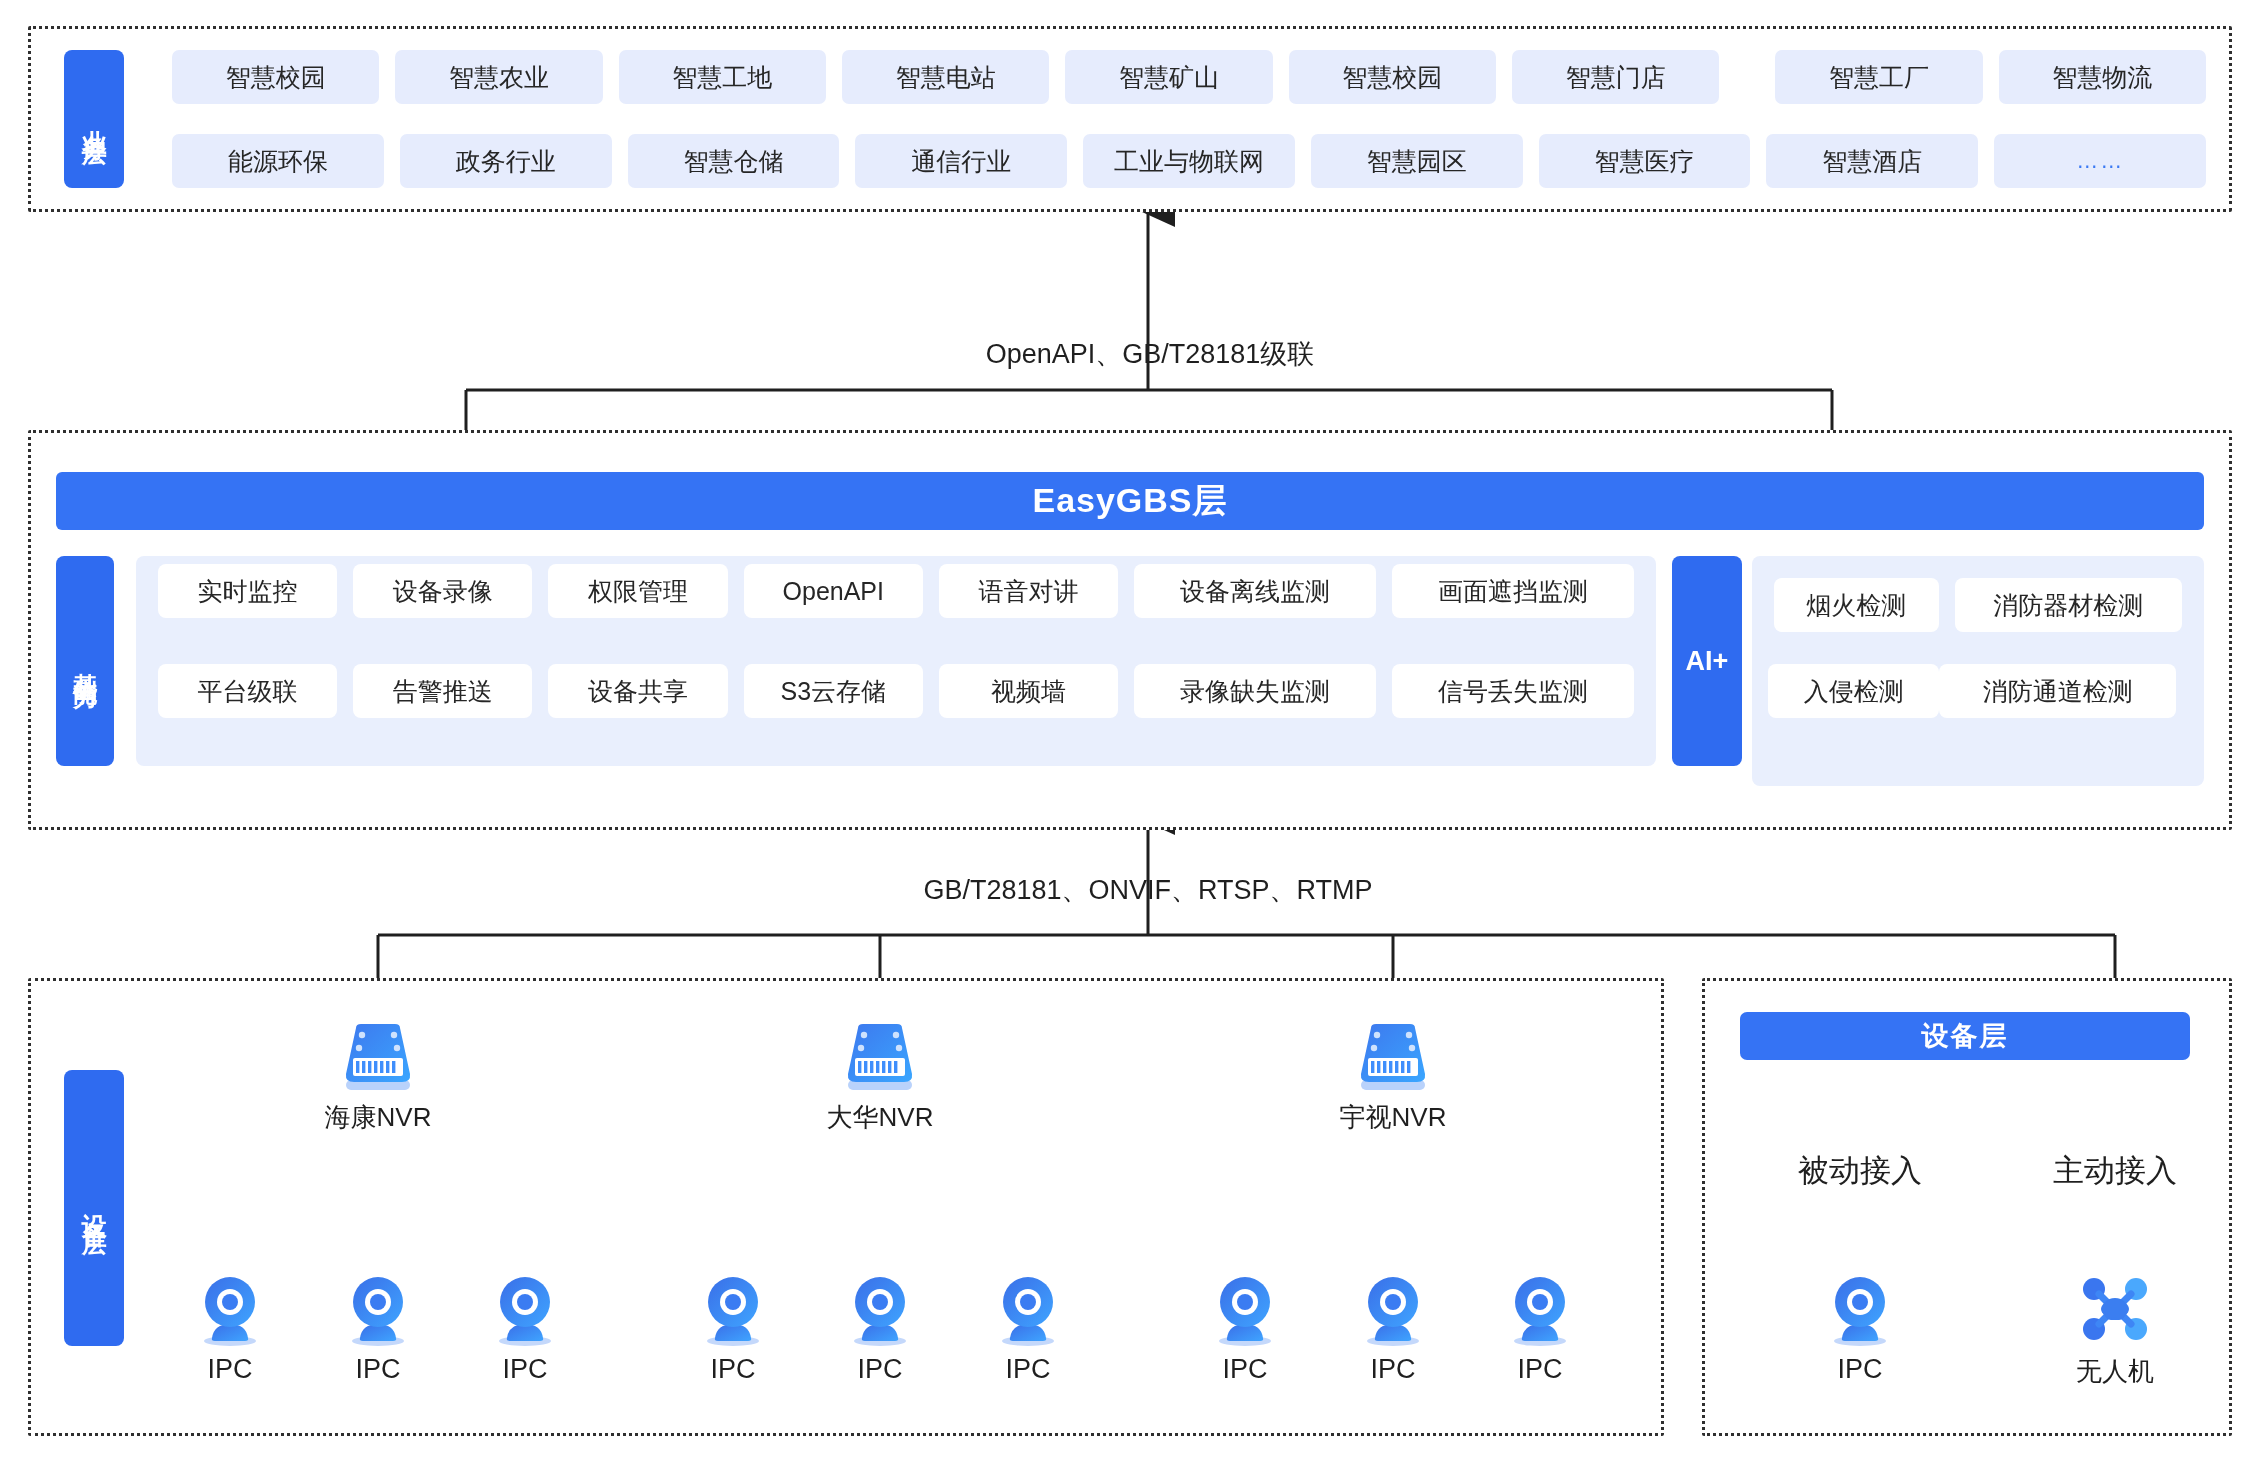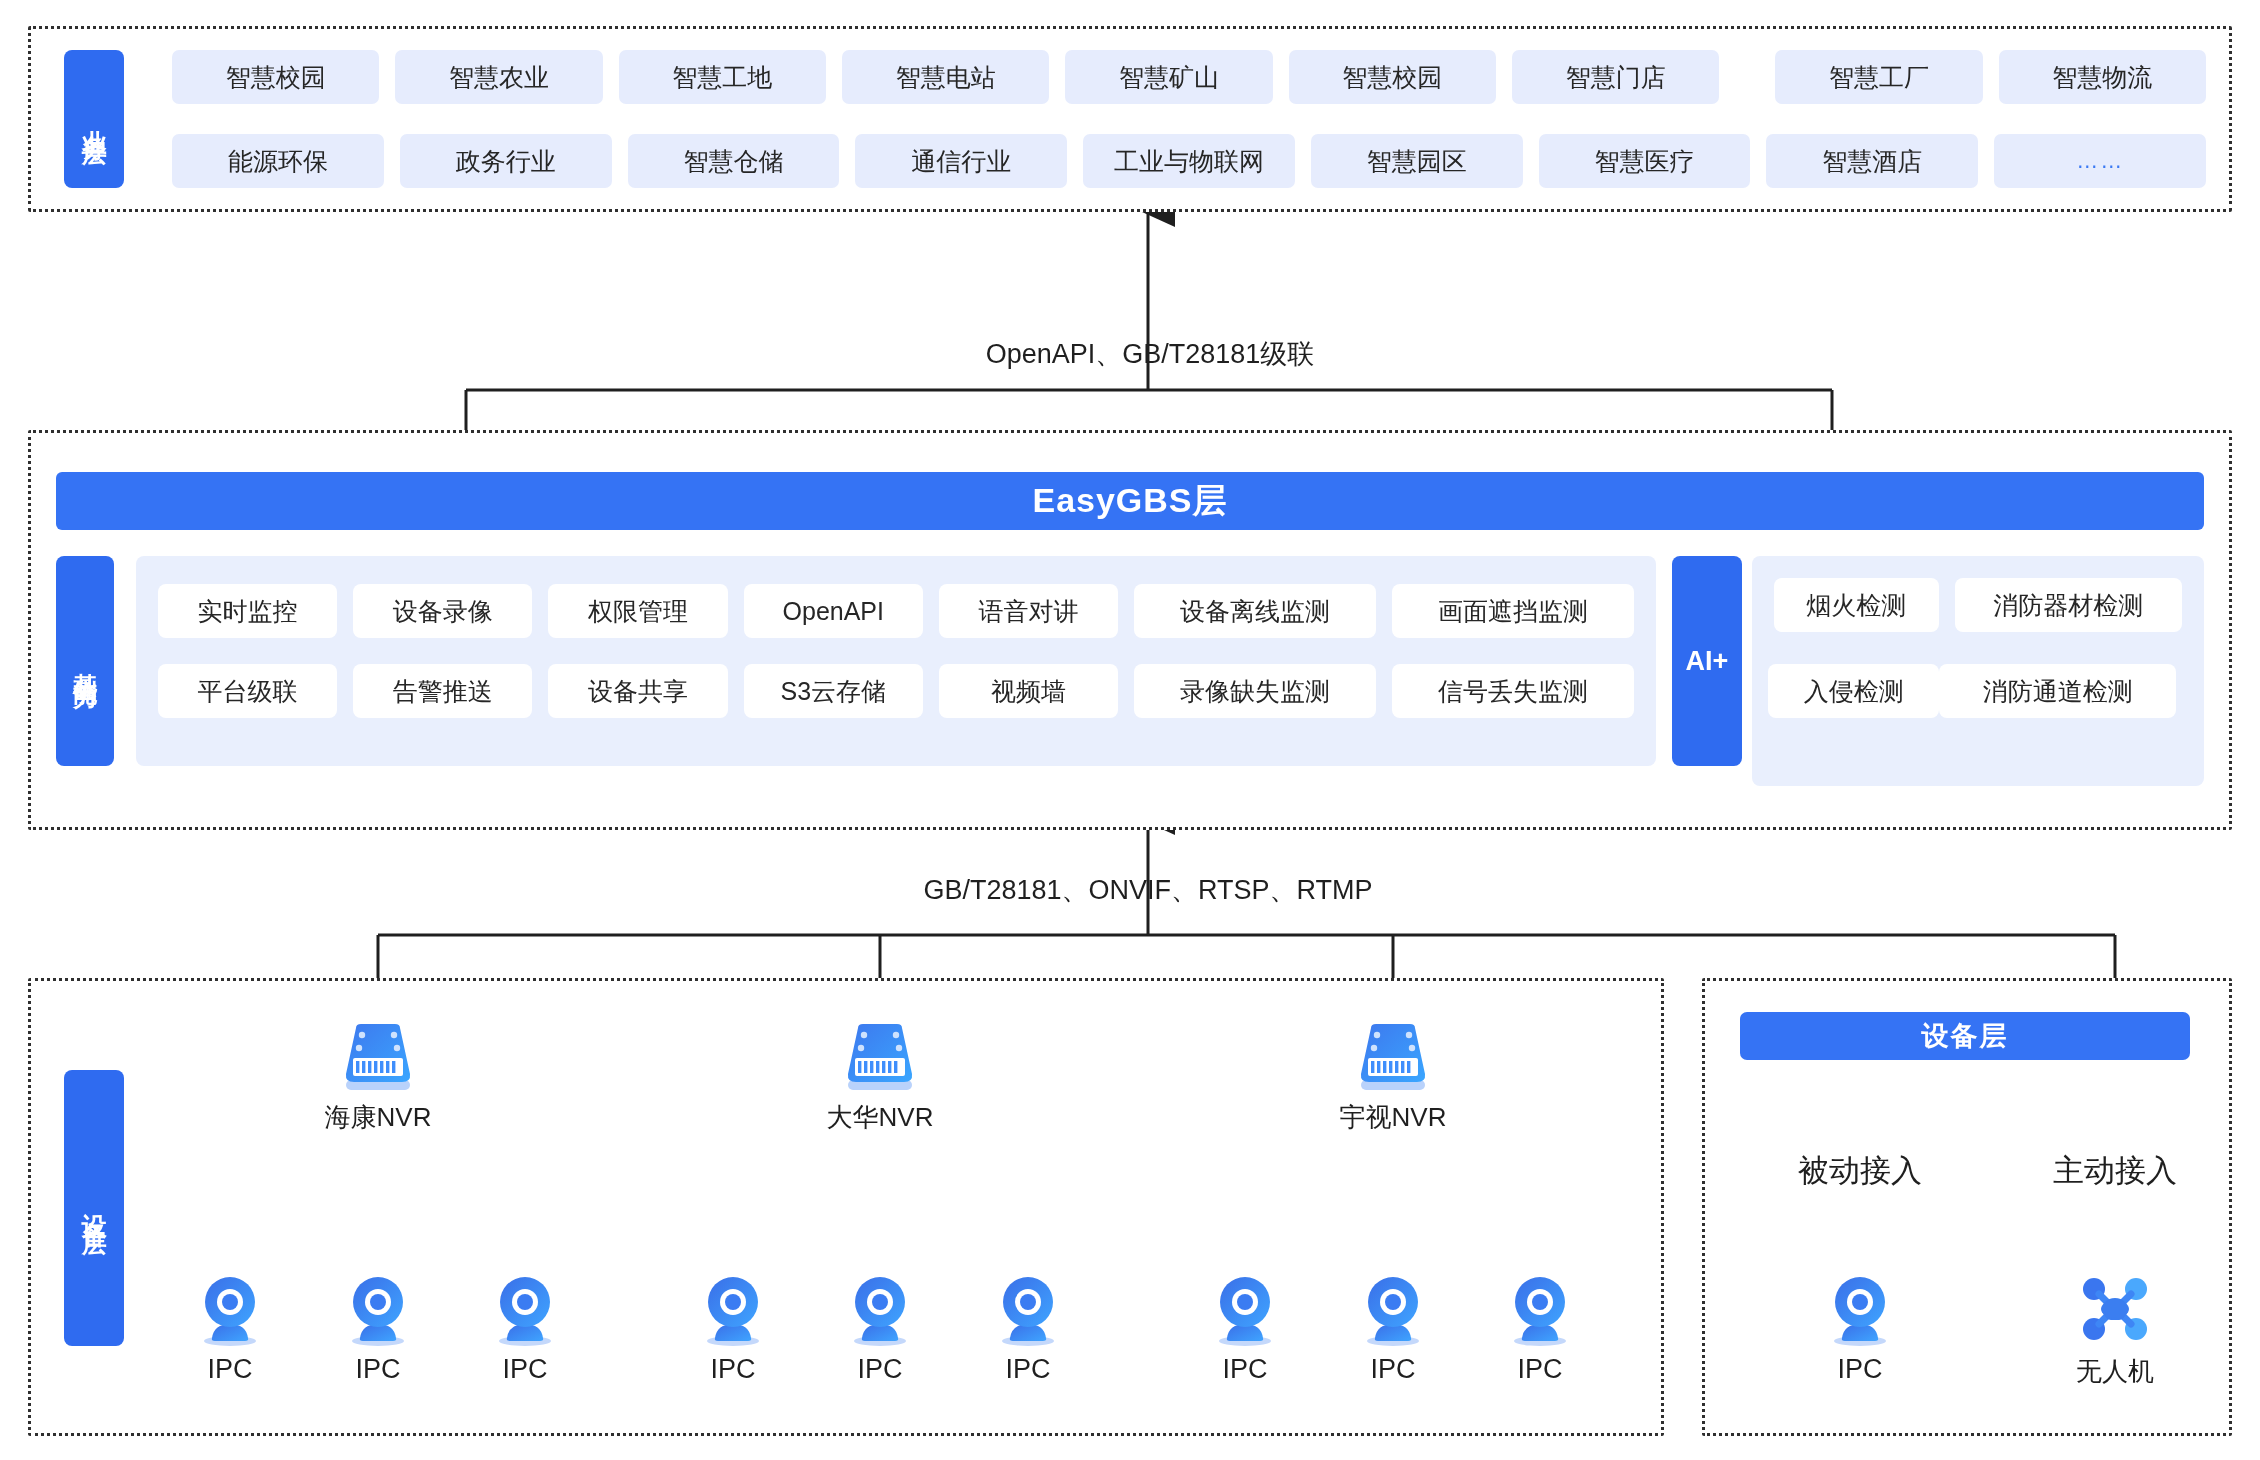--- a/index.html
+++ b/index.html
@@ -285,21 +285,21 @@
 
   <div class="banner" style="left:56px; top:472px; width:2148px; height:58px;">
     <span>EasyGBS层</span>
   </div>
 
   <div class="side-label" style="left:56px; top:556px; width:58px; height:210px; letter-spacing:4px; font-size:24px;">
     <span>基础能力</span>
   </div>
 
   <div class="pale-panel" style="left:136px; top:556px; width:1520px; height:210px;">
-    <div id="cap-row1" style="position:absolute; left:22px; top:28px; width:1476px; display:flex; gap:16px;">
+    <div id="cap-row1" style="position:absolute; left:22px; top:8px; width:1476px; display:flex; gap:16px;">
         <div class="wchip" style="flex: 1 1 0px;">
           <span>实时监控</span>
         </div>
         <div class="wchip" style="flex: 1 1 0px;">
           <span>设备录像</span>
         </div>
         <div class="wchip" style="flex: 1 1 0px;">
           <span>权限管理</span>
         </div>
         <div class="wchip" style="flex: 1 1 0px;">

